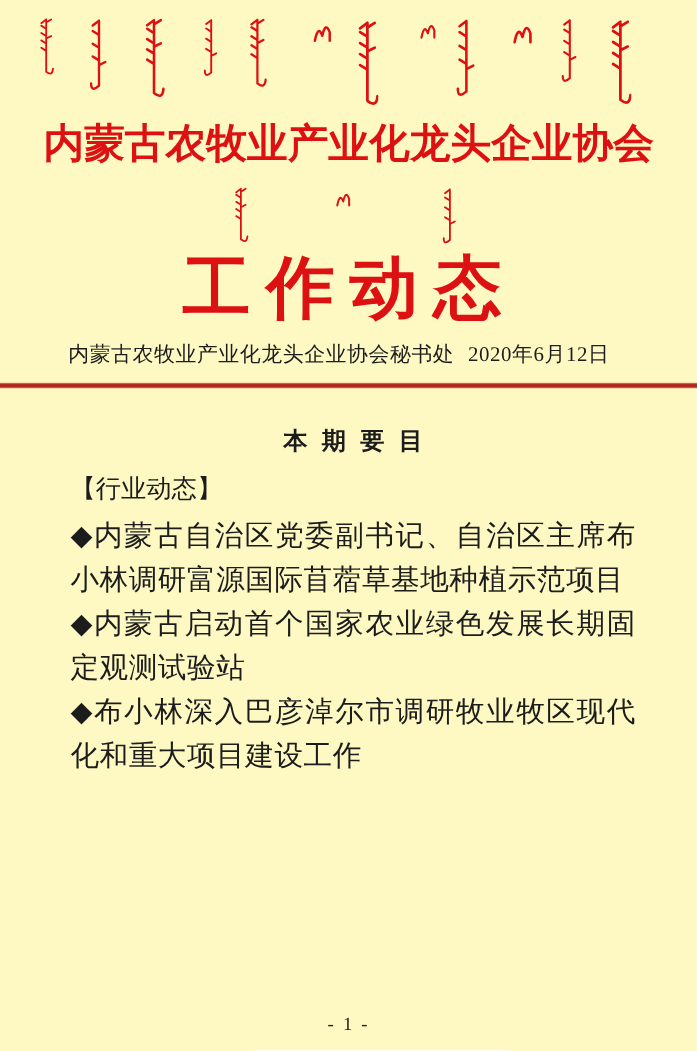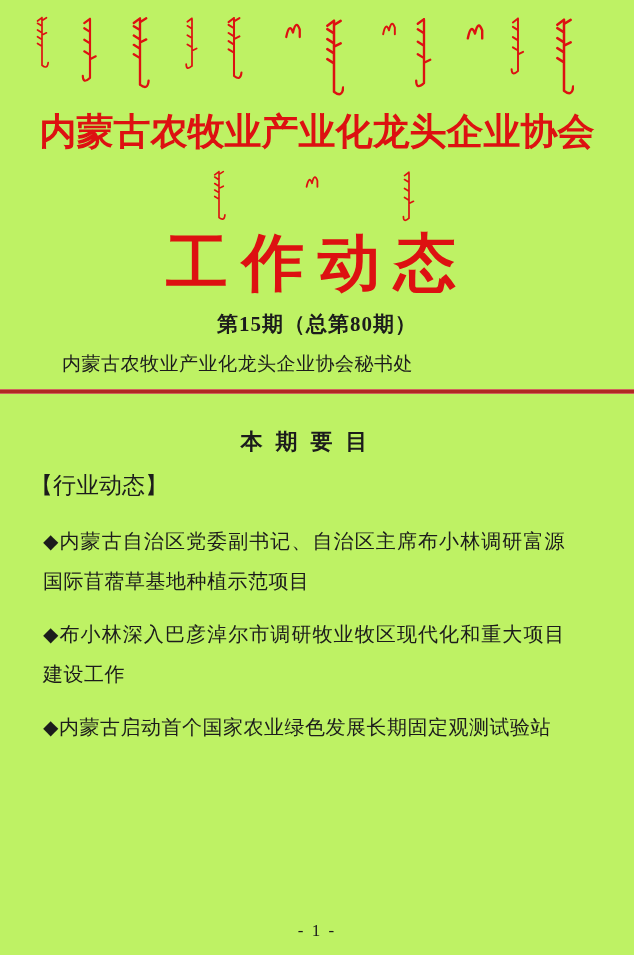--- a/index.html
+++ b/index.html
@@ -1,20 +1,20 @@
 <!DOCTYPE html>
 <html><head>
 <meta charset="utf-8">
 <style>
   html,body { margin:0; padding:0; background:#ffffff; }
   .page {
     position:relative;
     width:634px; height:955px;
     margin:0 auto;
-    background:#bef264;
+    background:#fef9c3;
     font-family:"Liberation Serif","DejaVu Serif",serif;
     color:#1c1c1c;
     overflow:hidden;
   }
   .mongolian-top { display:block; margin:14px auto 0 auto; }
   .mongolian-mid { display:block; margin:12px auto 0 auto; }
   .org-title {
     color:#dd1111;
     font-weight:bold;
     font-size:37px;
@@ -51,42 +51,42 @@
     line-height:24px;
     margin-top:15px;
     letter-spacing:0.5px;
   }
   .rule {
     margin-top:13px;
     height:5px;
     width:100%;
     background:linear-gradient(to bottom,#e2837c 0%,#b02a22 30%,#b02a22 72%,#e2837c 100%);
   }
-  .toc { padding:0 56px 0 30px; }
+  .toc { padding:0 56px 0 64px; }
   .toc-heading {
     text-align:center;
     font-weight:bold;
     font-size:22px;
     line-height:28px;
     letter-spacing:13px;
     text-indent:13px;
     margin:34px 0 0 0;
     font-family:"Liberation Sans","DejaVu Sans",sans-serif;
   }
   .section-title {
     font-weight:normal;
     font-size:23px;
     line-height:46px;
     margin:6px 0 0 0;
     font-family:"Liberation Sans","DejaVu Sans",sans-serif;
   }
   .toc-item {
-    font-size:20px;
+    font-size:26px;
     line-height:40px;
-    margin:13px;
+    margin:0;
     text-align:justify;
     text-justify:inter-character;
     letter-spacing:0.5px;
   }
   .page-num {
     position:absolute;
     left:0; right:0; bottom:14px;
     text-align:center;
     font-size:17px;
     letter-spacing:2px;
@@ -127,33 +127,33 @@
   <div class="org-title">内蒙古农牧业产业化龙头企业协会</div>
 
   <svg class="mongolian-mid" width="300" height="58" viewBox="0 0 300 58" aria-hidden="true">
     <use href="#mg-a" x="42" y="2" width="20" height="54"></use>
     <use href="#mg-c" x="134" y="2" width="22" height="24"></use>
     <use href="#mg-b" x="232" y="2" width="20" height="56"></use>
   </svg>
 
   <div class="bulletin-title">工作动态</div>
 
-  <div class="issue-line">第15期（总第80期）</div>
 
   <div class="pub-row">
     <span>内蒙古农牧业产业化龙头企业协会秘书处</span>
+    <span>2020年6月12日</span>
   </div>
 
   <div class="rule"></div>
 
   <div class="toc">
     <div class="toc-heading">本期要目</div>
 
     <div class="section-title">【行业动态】</div>
     <p class="toc-item">◆内蒙古自治区党委副书记、自治区主席布小林调研富源国际苜蓿草基地种植示范项目</p>
+    <p class="toc-item">◆内蒙古启动首个国家农业绿色发展长期固定观测试验站</p>
     <p class="toc-item">◆布小林深入巴彦淖尔市调研牧业牧区现代化和重大项目建设工作</p>
-    <p class="toc-item">◆内蒙古启动首个国家农业绿色发展长期固定观测试验站</p>
 
   </div>
 
   <div class="page-num">- 1 -</div>
 
 </div>
 
 </body></html>

